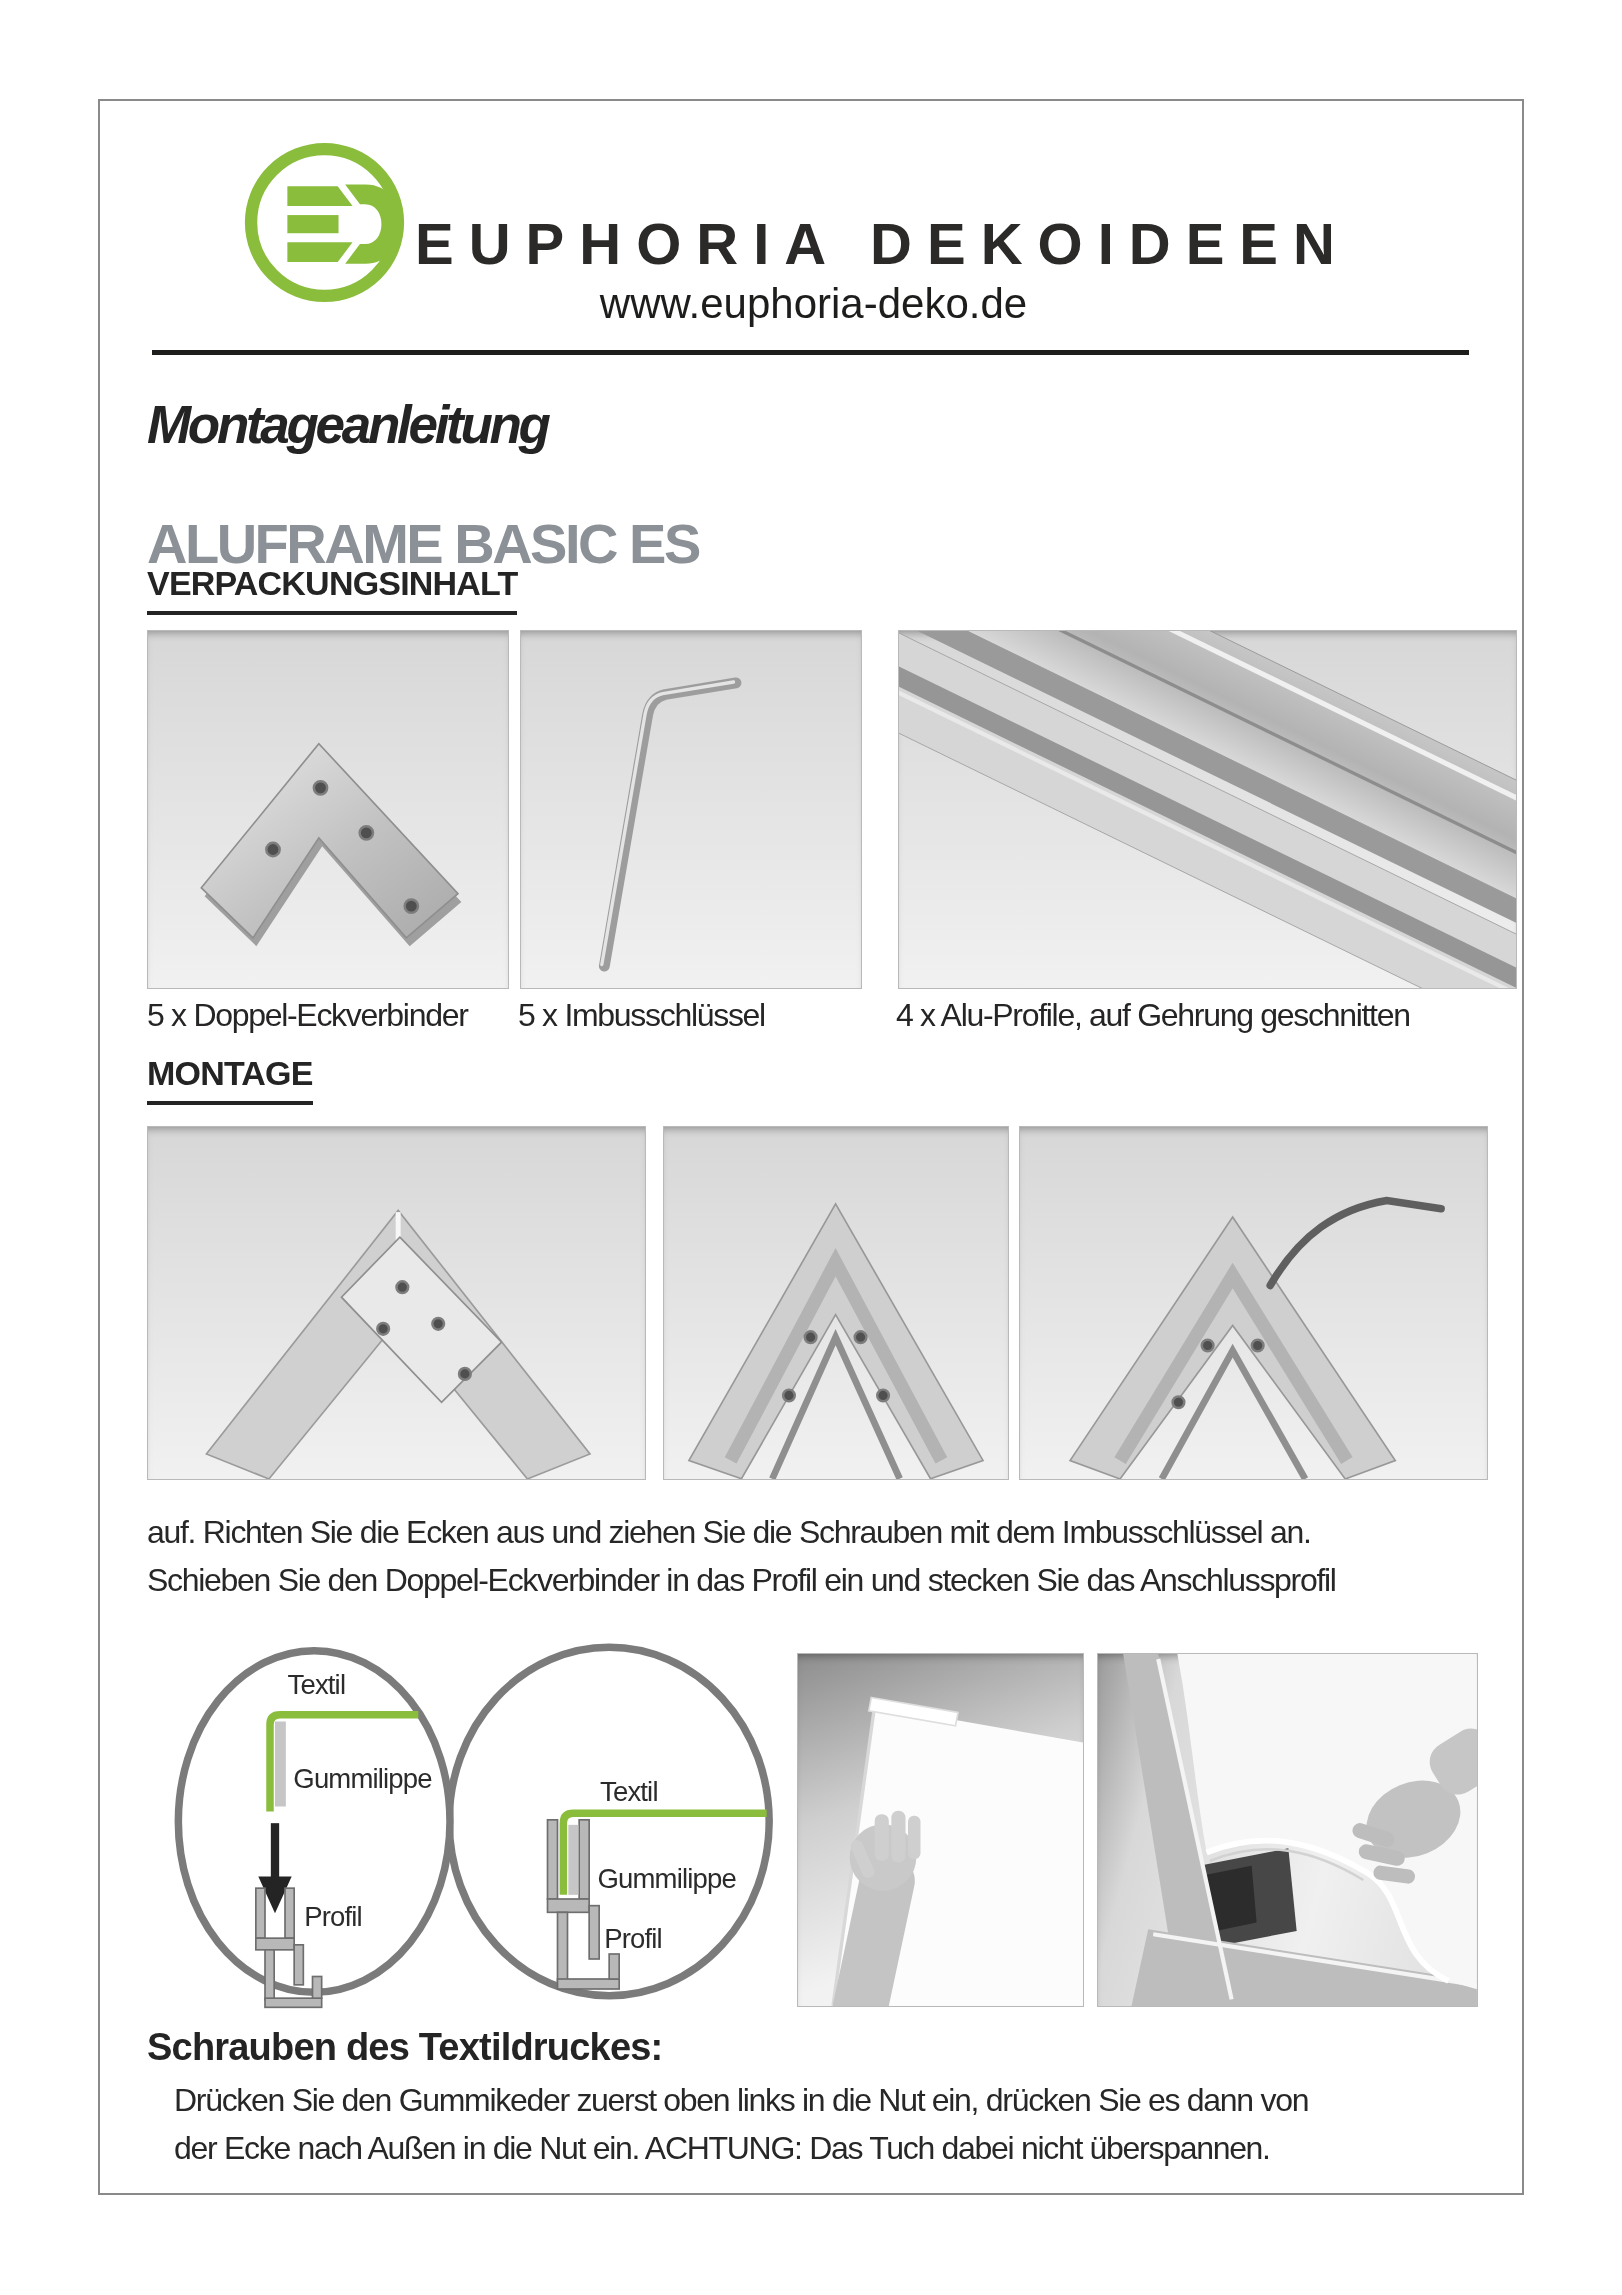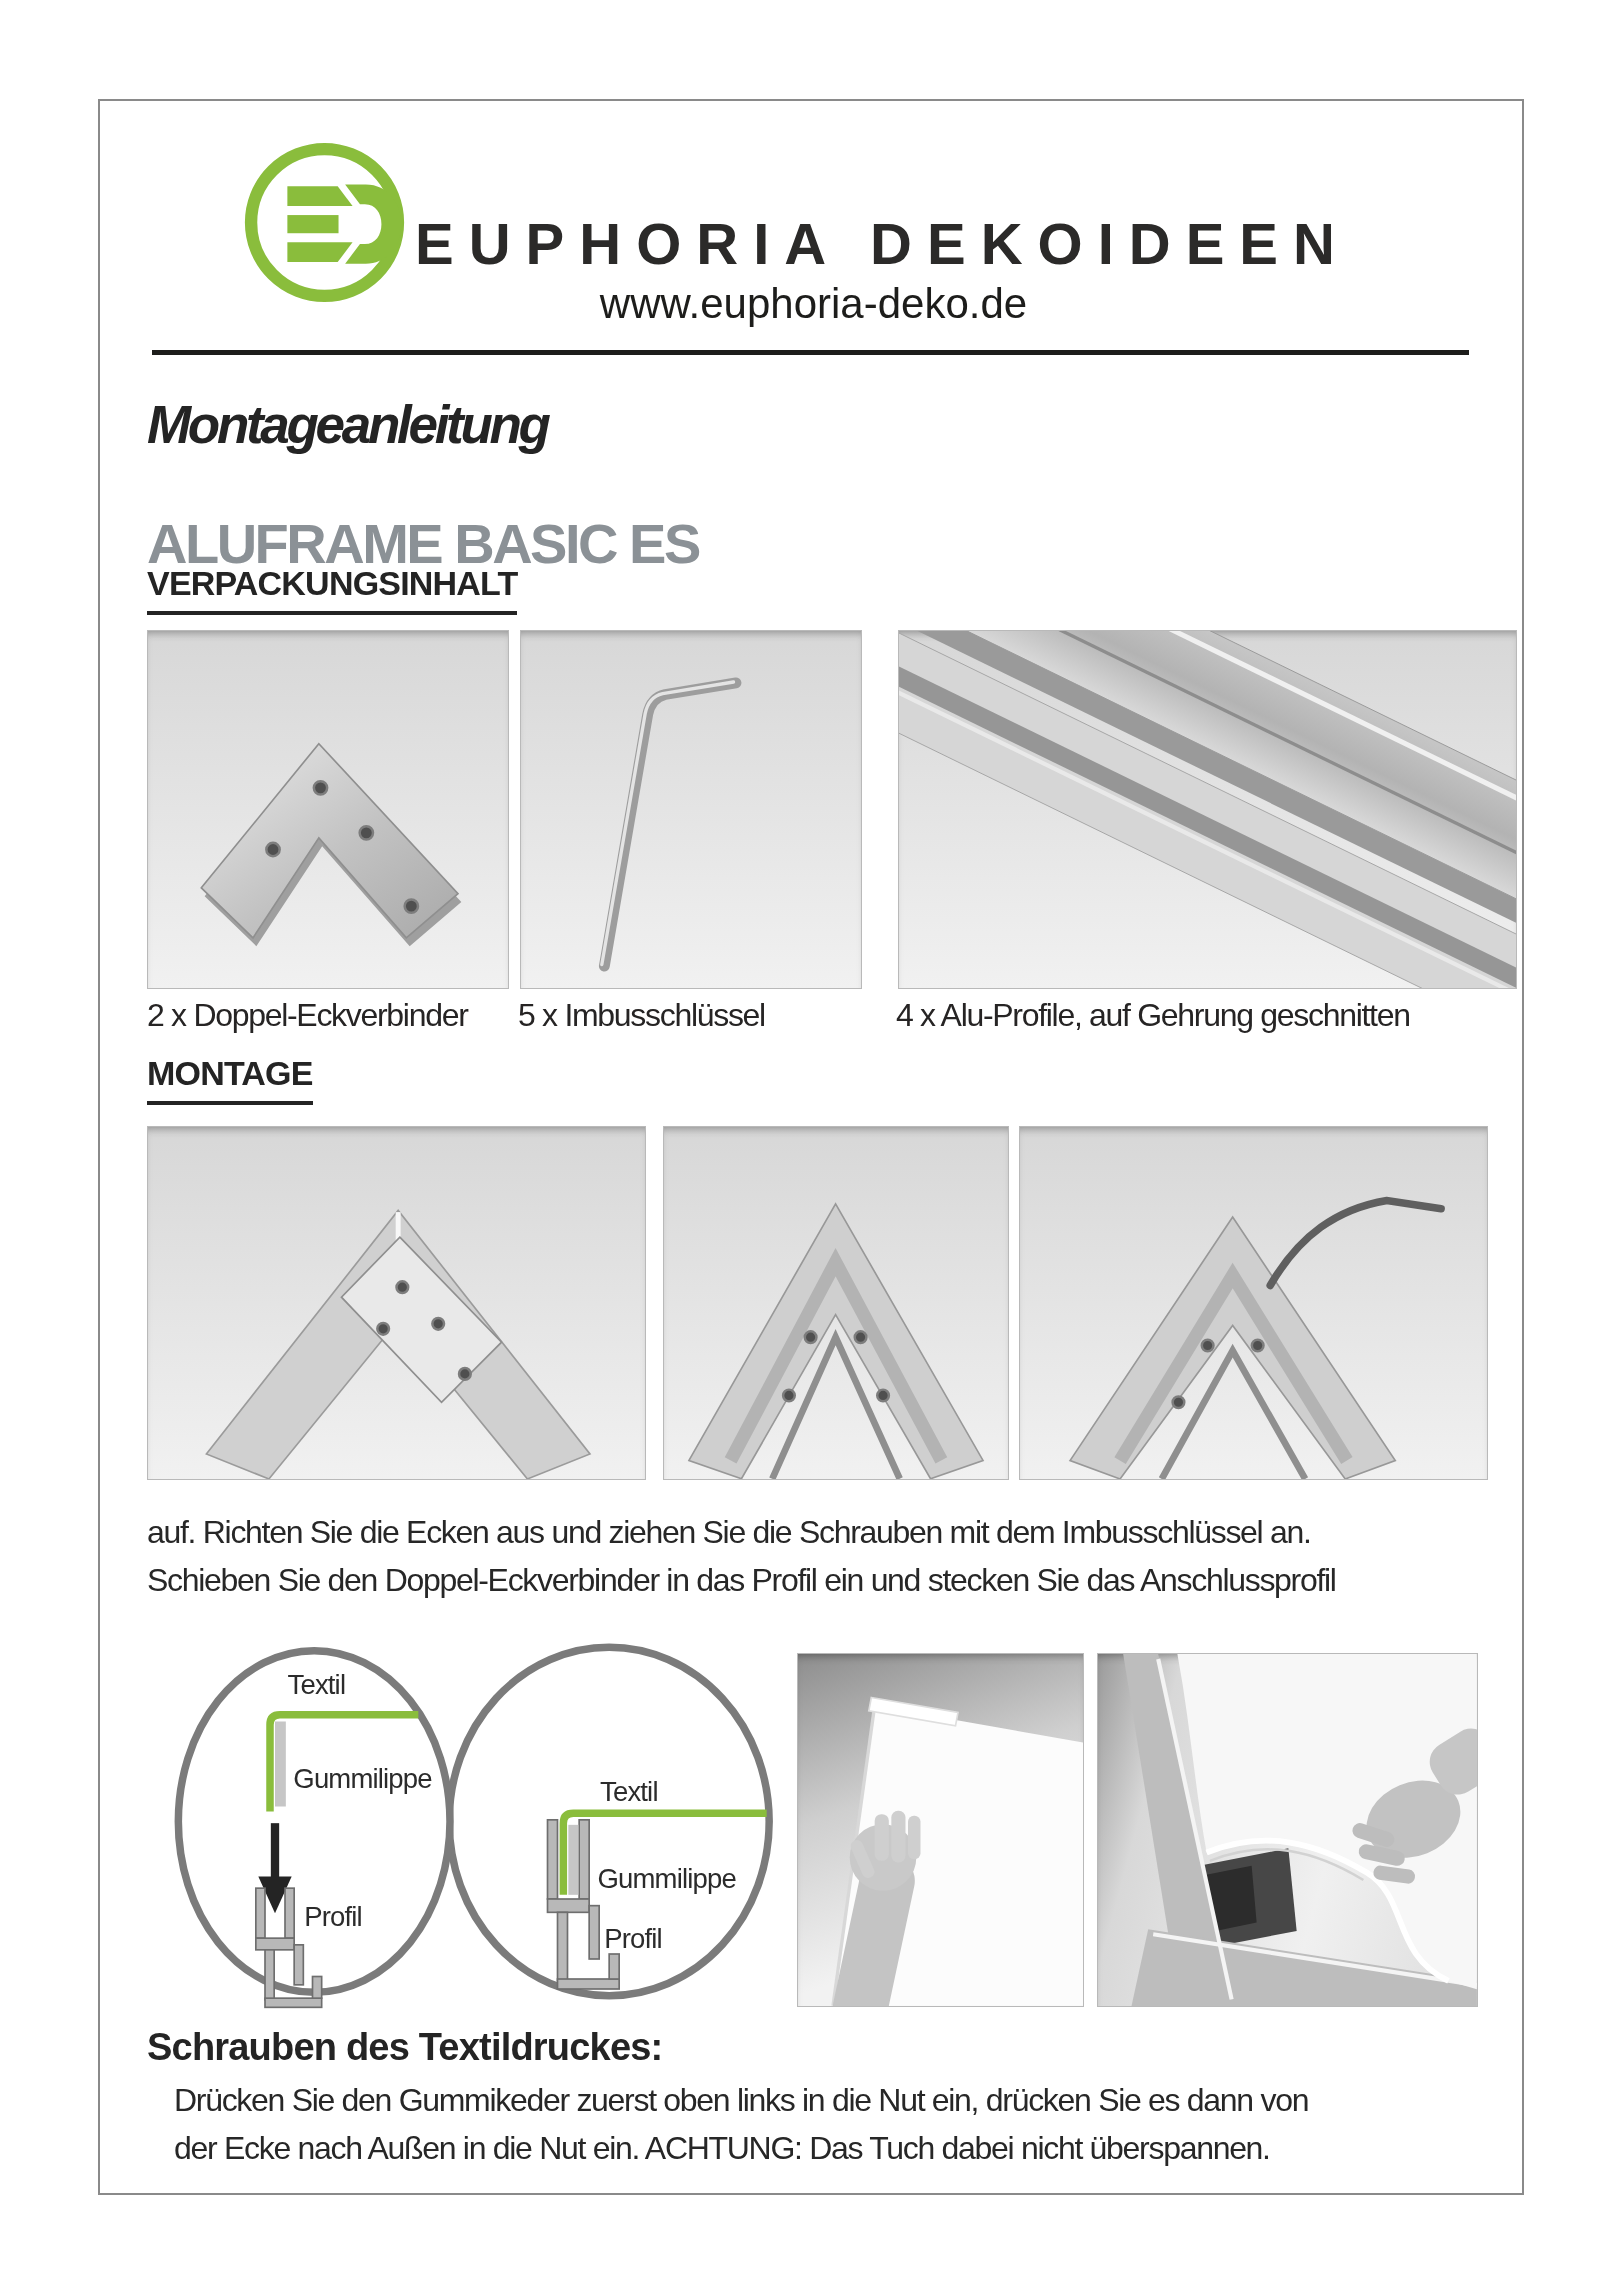--- a/index.html
+++ b/index.html
@@ -101,21 +101,21 @@
       <rect x="-140" y="36" width="1020" height="6" fill="#f0f0f0"></rect>
       <rect x="-140" y="96" width="1020" height="4" fill="#8d8d8d"></rect>
       <rect x="-140" y="148" width="1020" height="26" fill="#9a9a9a"></rect>
       <rect x="-140" y="186" width="1020" height="108" fill="#d6d6d6" stroke="#a2a2a2"></rect>
       <rect x="-140" y="222" width="1020" height="22" fill="#969696"></rect>
       <rect x="-140" y="248" width="1020" height="5" fill="#e9e9e9"></rect>
     </g>
   </svg>
 </div>
 
-<div class="abs caption" style="left:147px;">2 x Doppel-Eckverbinder</div>
+<div class="abs caption" style="left:147px;">5 x Doppel-Eckverbinder</div>
 <div class="abs caption" style="left:518px;">5 x Imbusschlüssel</div>
 <div class="abs caption" style="left:896px;">4 x Alu-Profile, auf Gehrung geschnitten</div>
 
 <div class="abs section-h montage-h">MONTAGE</div>
 
 <div class="abs photo" style="left:147px;top:1126px;width:497px;height:352px;">
   <svg width="497" height="352" viewBox="0 0 596 422">
     <polygon points="70,392 300,100 530,392 455,422 300,232 145,422" fill="#d0d0d0" stroke="#9b9b9b" stroke-width="2"></polygon>
     <line x1="300" y1="102" x2="300" y2="232" stroke="#f7f7f7" stroke-width="6"></line>
     <polygon points="302,132 424,258 352,330 232,204" fill="#e9e9e9" stroke="#8f8f8f" stroke-width="2"></polygon>

